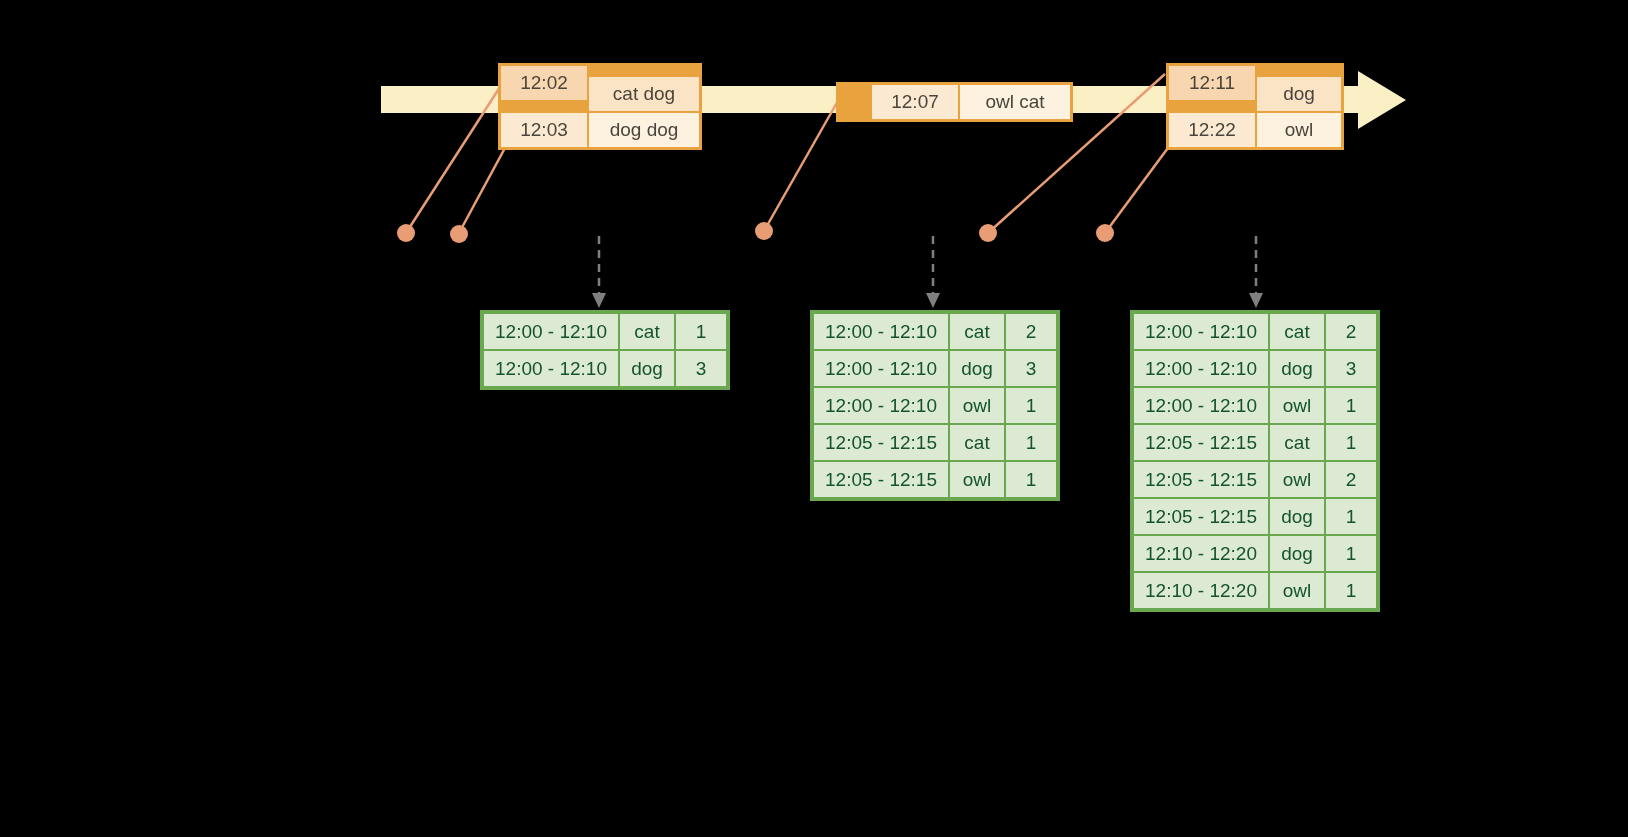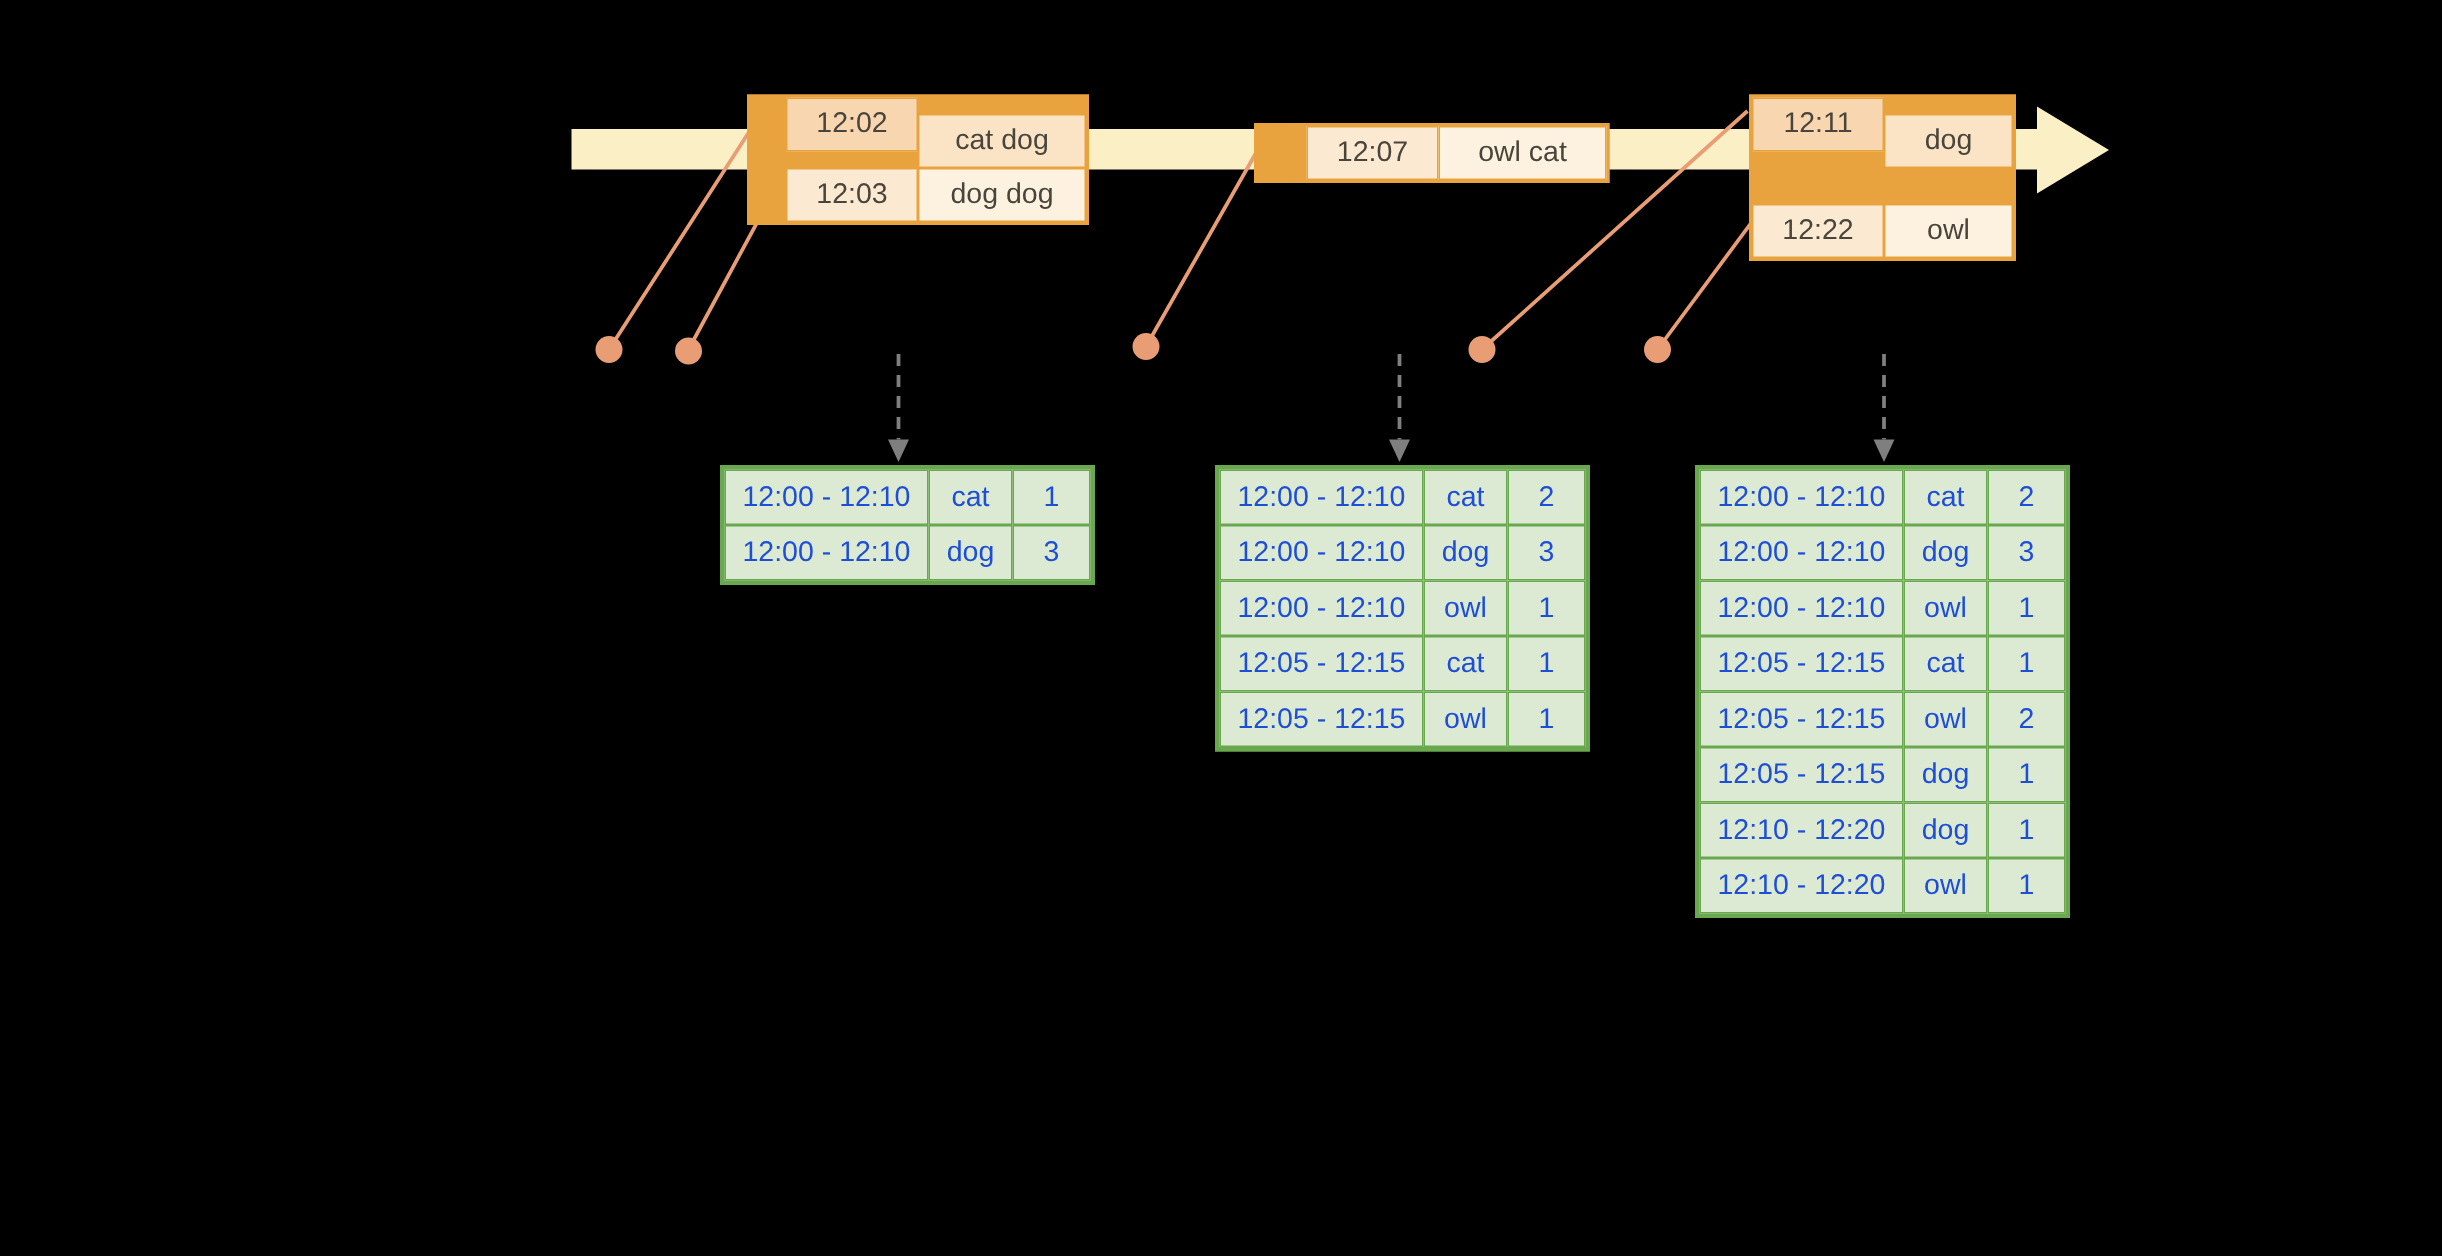--- a/index.html
+++ b/index.html
@@ -54,21 +54,21 @@
   }
   .gcell {
     border: 1px solid #69A84F;
     background: #DCE9D3;
     height: 37px;
     box-sizing: border-box;
     display: flex;
     align-items: center;
     justify-content: center;
     font-size: 19px;
-    color: #1d4ed8;
+    color: #14532d;
   }
 </style>
 </head>
 <body>
 
 <div class="stage">
 
   <svg class="overlay" width="1628" height="837" viewBox="0 0 1628 837">
 
     <rect x="381" y="86" width="977" height="27" fill="#FBEFC5"></rect>
@@ -89,39 +89,39 @@
     <line x1="599" y1="236" x2="599" y2="293" stroke="#7F7F7F" stroke-width="2.5" stroke-dasharray="8 6"></line>
     <polygon points="592,293 606,293 599,308" fill="#7F7F7F"></polygon>
 
     <line x1="933" y1="236" x2="933" y2="293" stroke="#7F7F7F" stroke-width="2.5" stroke-dasharray="8 6"></line>
     <polygon points="926,293 940,293 933,308" fill="#7F7F7F"></polygon>
 
     <line x1="1256" y1="236" x2="1256" y2="293" stroke="#7F7F7F" stroke-width="2.5" stroke-dasharray="8 6"></line>
     <polygon points="1249,293 1263,293 1256,308" fill="#7F7F7F"></polygon>
   </svg>
 
-  <div class="etable" style="left:498px; top:63px;padding-left:24px;">
+  <div class="etable" style="left:498px; top:63px;">
     <div class="erow">
       <div class="ecell time f-t1">12:02</div>
       <div class="ecell words f-w1">cat dog</div>
     </div>
     <div class="erow">
       <div class="ecell time f-t2">12:03</div>
       <div class="ecell words f-w2">dog dog</div>
     </div>
   </div>
 
   <div class="etable" style="left:836px; top:82px;padding-left:33px;">
     <div class="erow">
       <div class="ecell time f-t2">12:07</div>
       <div class="ecell words f-w2">owl cat</div>
     </div>
   </div>
 
-  <div class="etable narrow" style="left:1166px; top:63px;gap:24px;">
+  <div class="etable narrow" style="left:1166px; top:63px;">
     <div class="erow">
       <div class="ecell time f-t1">12:11</div>
       <div class="ecell words f-w1">dog</div>
     </div>
     <div class="erow">
       <div class="ecell time f-t2">12:22</div>
       <div class="ecell words f-w2">owl</div>
     </div>
   </div>
 

